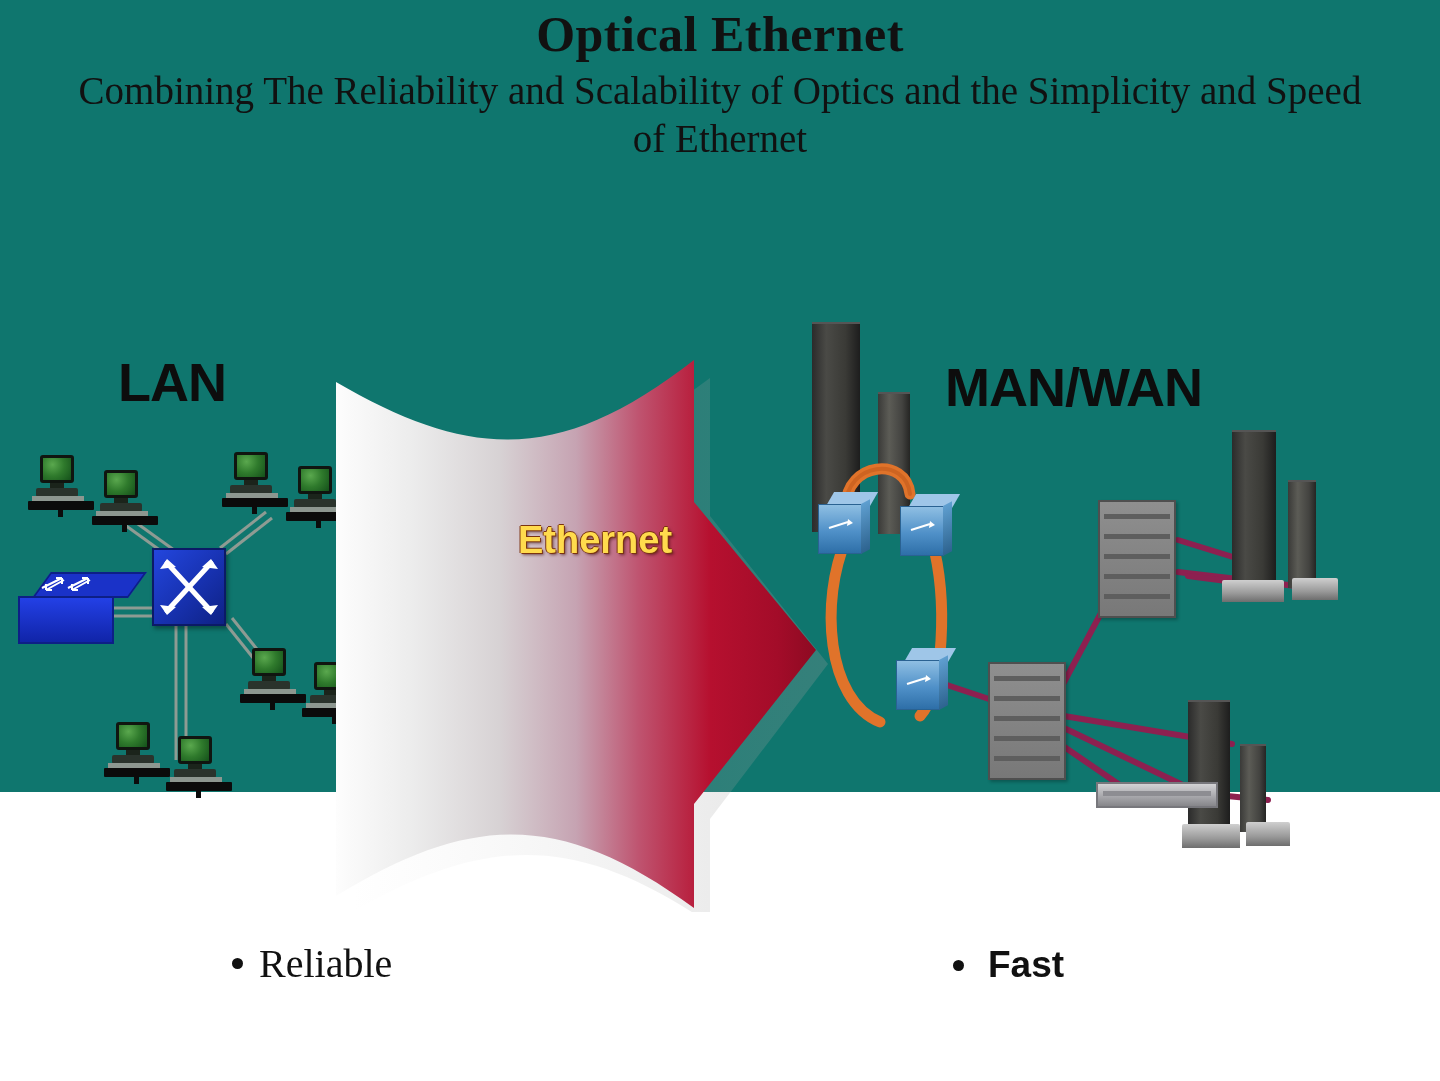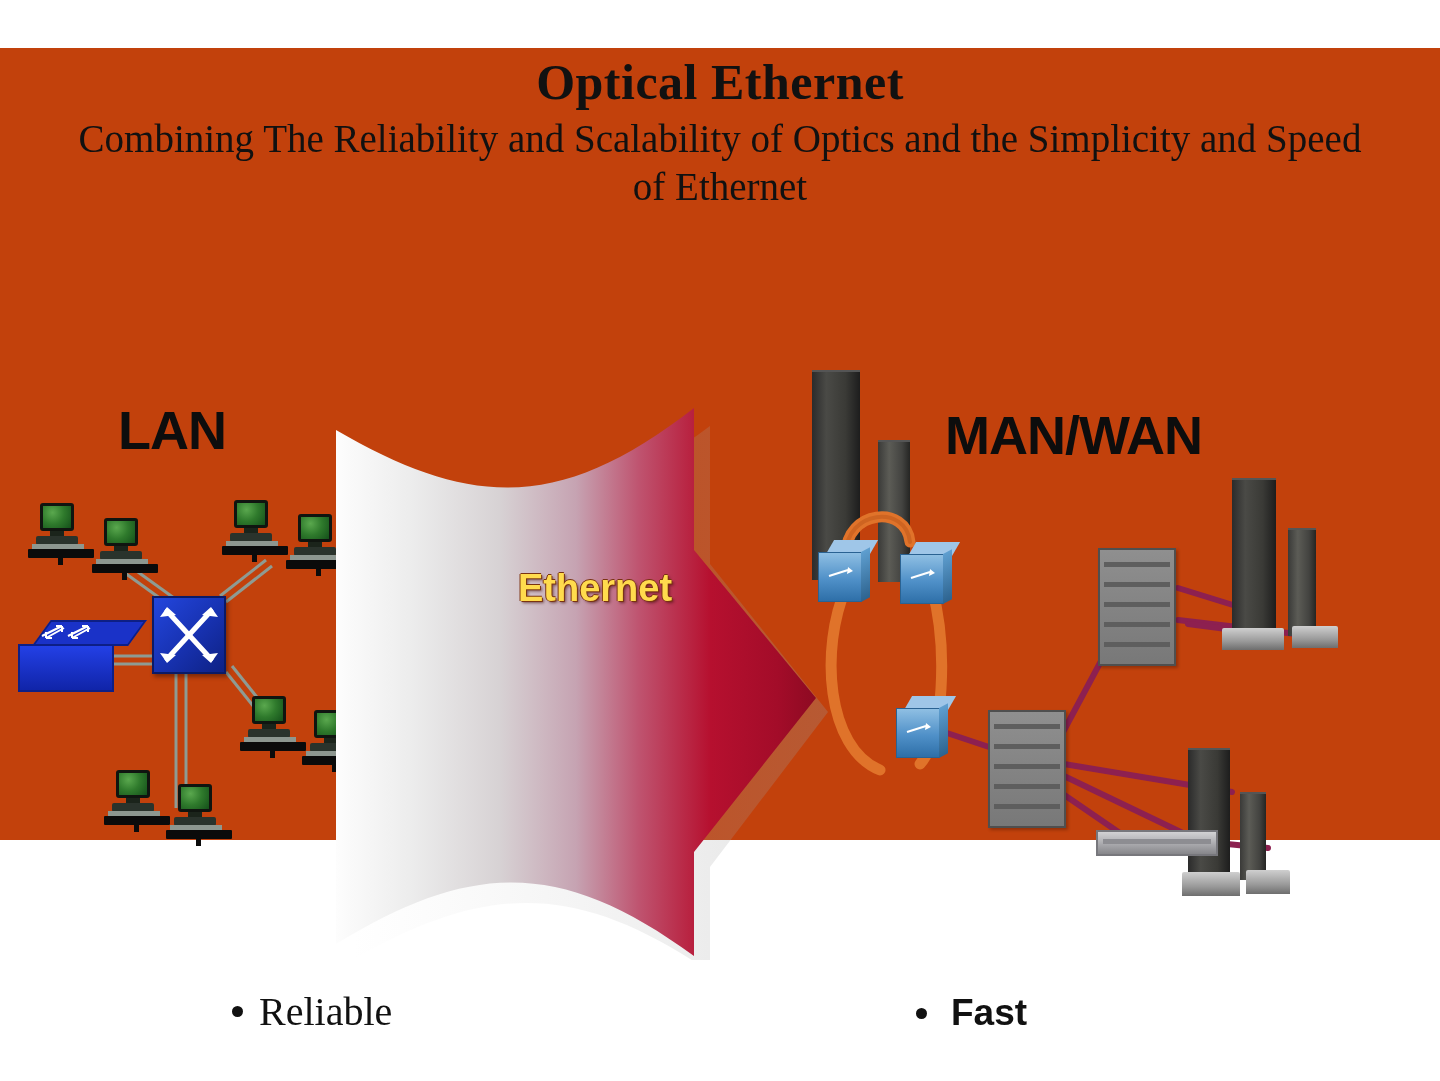--- a/index.html
+++ b/index.html
@@ -1,17 +1,17 @@
 <!DOCTYPE html>
 <html><head>
 <meta charset="utf-8">
 <style>
   html,body{margin:0;padding:0;background:#ffffff;}
   body{width:1440px;height:1081px;font-family:"Liberation Sans",sans-serif;overflow:hidden;}
-  .slide{position:relative;width:1440px;height:792px;background:#c2410c;margin-top:48px;}
+  .slide{position:relative;width:1440px;height:792px;background:#0f766e;}
 
   
   .title-block{position:absolute;left:0;top:8px;width:1440px;text-align:center;}
   .main-title{font-family:"Liberation Serif",serif;font-weight:bold;font-size:50px;color:#111;letter-spacing:0.5px;line-height:1.06;}
   .sub-title{font-family:"Liberation Serif",serif;font-weight:normal;font-size:39px;color:#111;line-height:1.22;margin-top:6px;padding:0 60px;}
 
   
   .sec-label{position:absolute;font-family:"Liberation Sans",sans-serif;font-weight:bold;font-size:54px;color:#0d0d0d;letter-spacing:-1px;text-align:right;}
   #lan-label{left:118px;top:351px;}
   #manwan-label{left:945px;top:356px;}
@@ -82,21 +82,21 @@
 
   
   .bullets{position:absolute;left:0;top:930px;width:1440px;height:90px;}
   .bullet{position:absolute;display:flex;align-items:center;gap:16px;}
   .bullet .dot{width:11px;height:11px;border-radius:50%;background:#111;display:inline-block;}
   .bullet .btxt{font-size:40px;color:#111;}
   .bullet.serif .btxt{font-family:Liberation Serif, serif;font-weight:normal;}
   .bullet.sans .btxt{font-family:"Liberation Sans",sans-serif;font-weight:bold;font-size:37px;}
   #bullet-0{left:232px;top:10px;}
   #bullet-1{left:586px;top:14px;}
-  #bullet-2{left:916px;top:14px;gap:24px;}
+  #bullet-2{left:953px;top:14px;gap:24px;}
 </style>
 </head>
 <body>
 
 <div class="slide">
 
   <div class="title-block">
     <div class="main-title">Optical Ethernet</div>
     <div class="sub-title">Combining The Reliability and Scalability of Optics and the Simplicity and Speed of Ethernet</div>
   </div>

